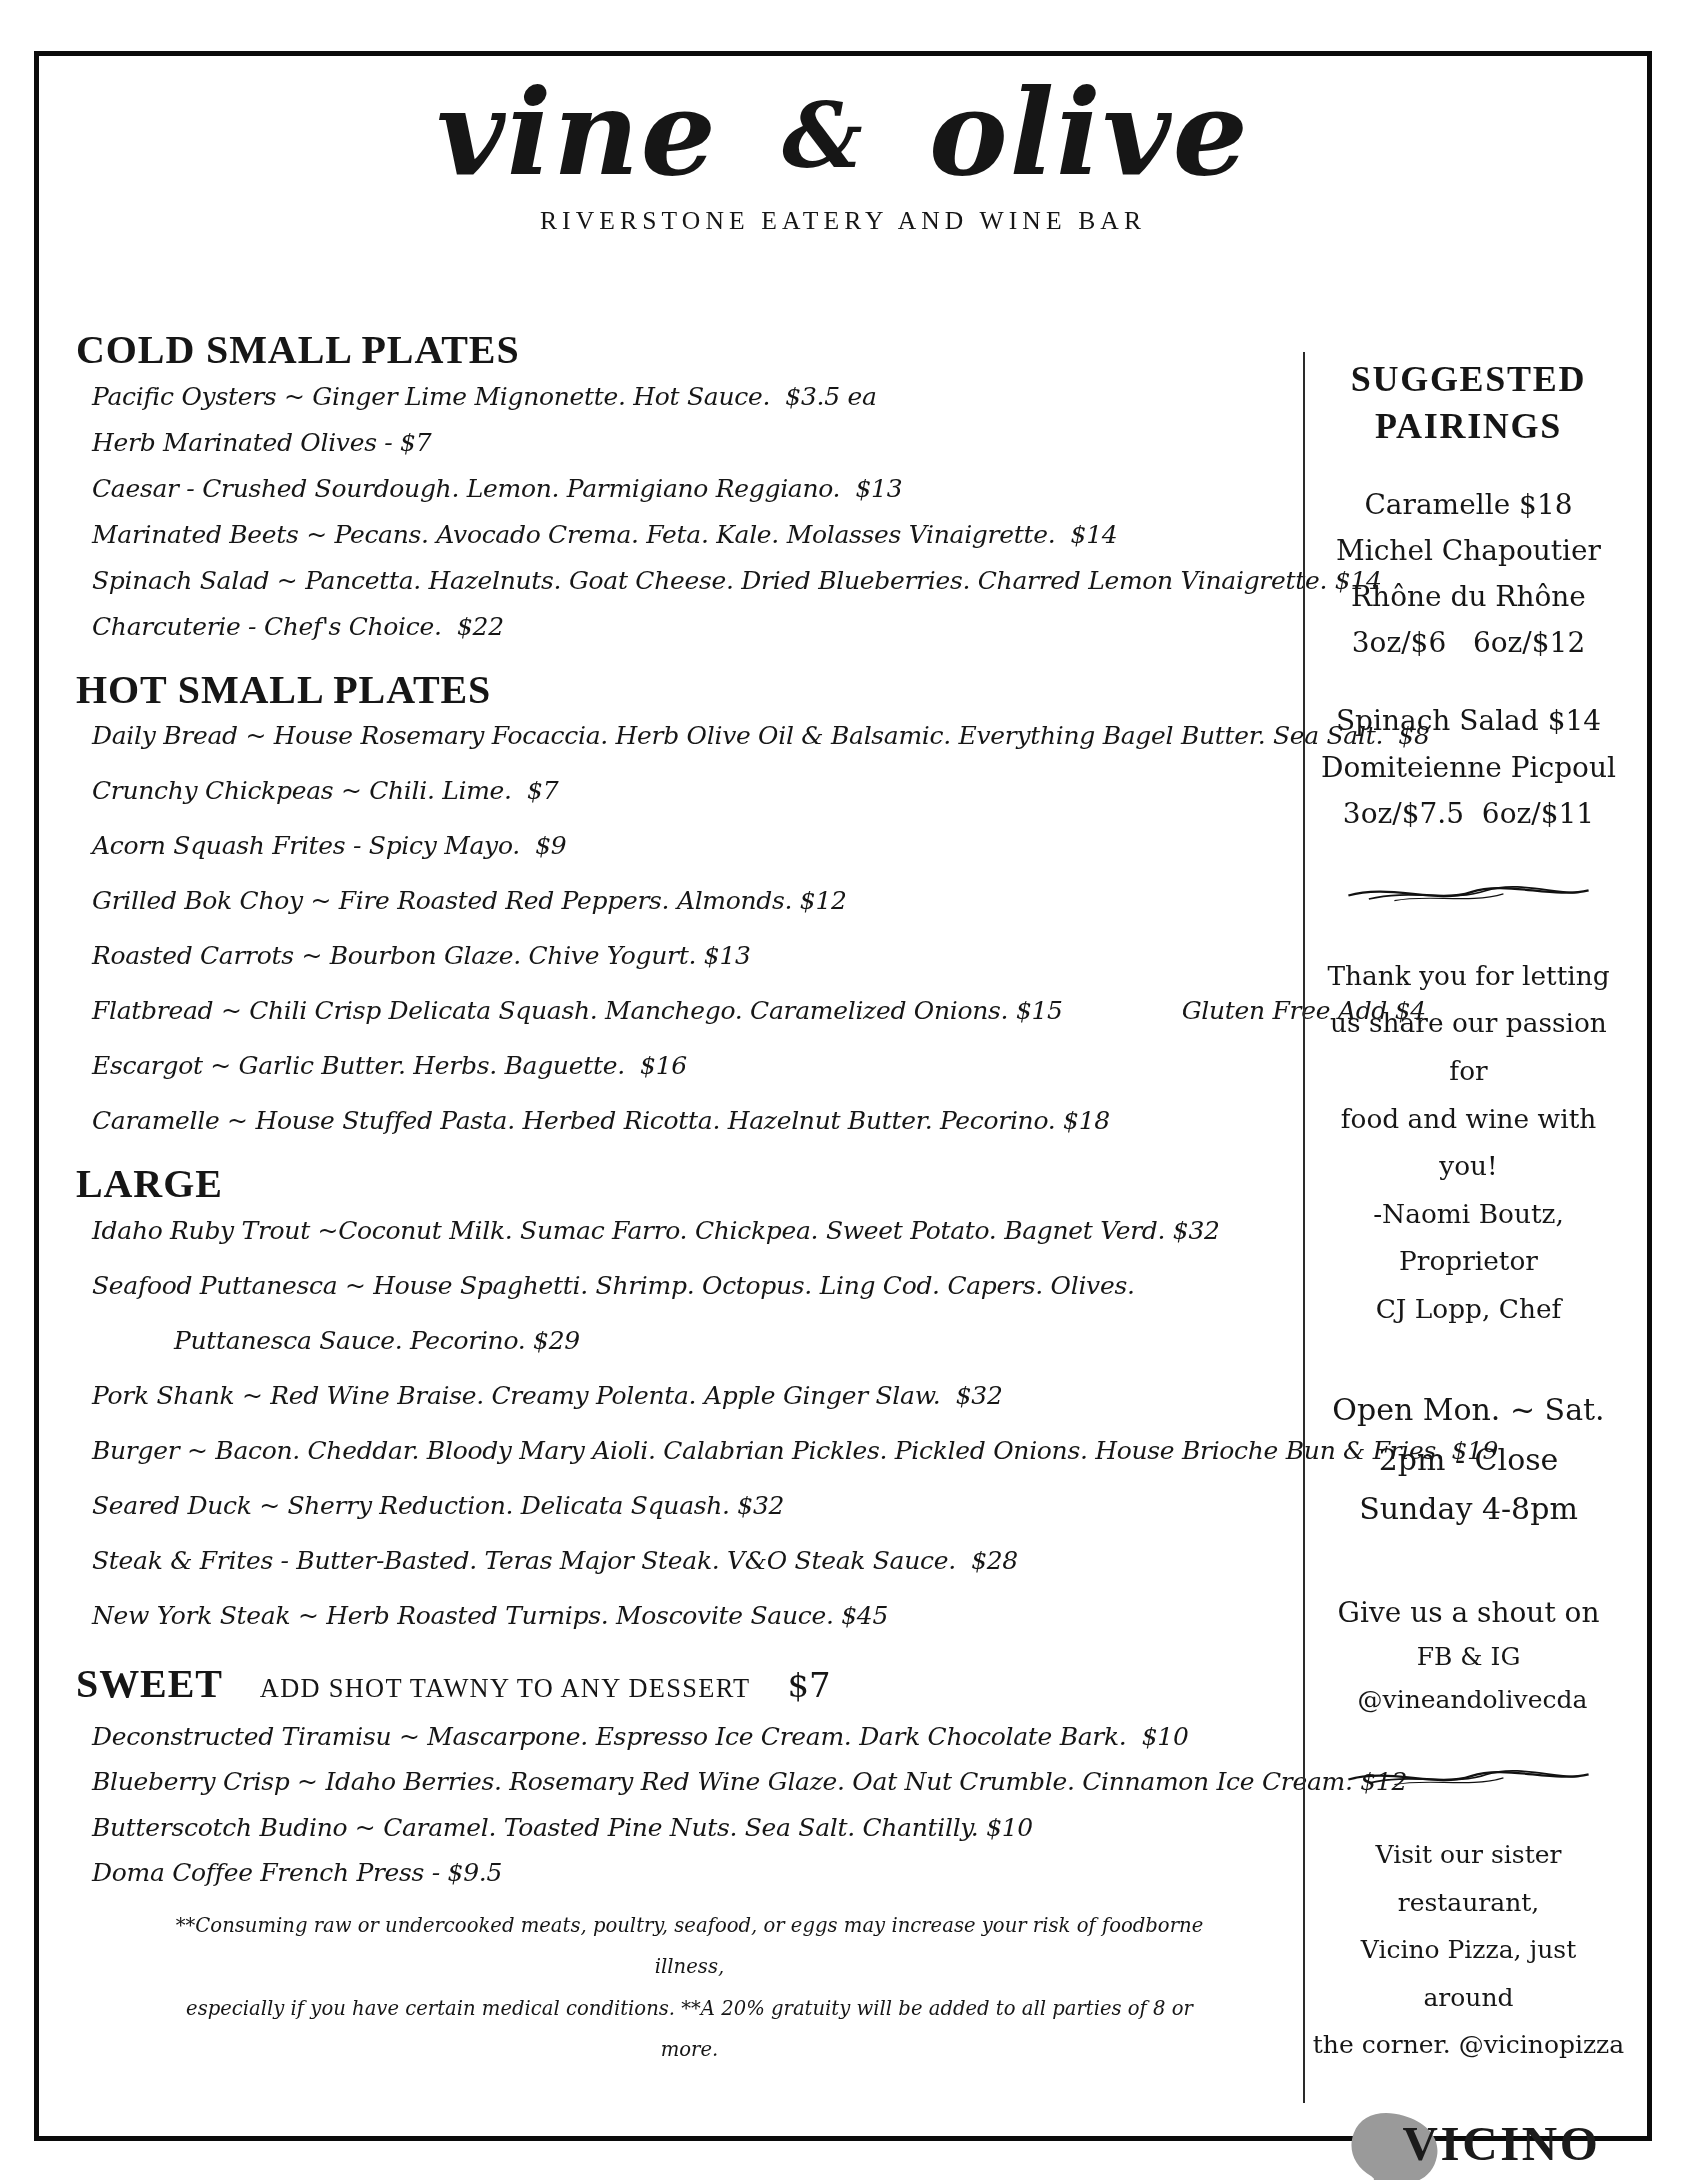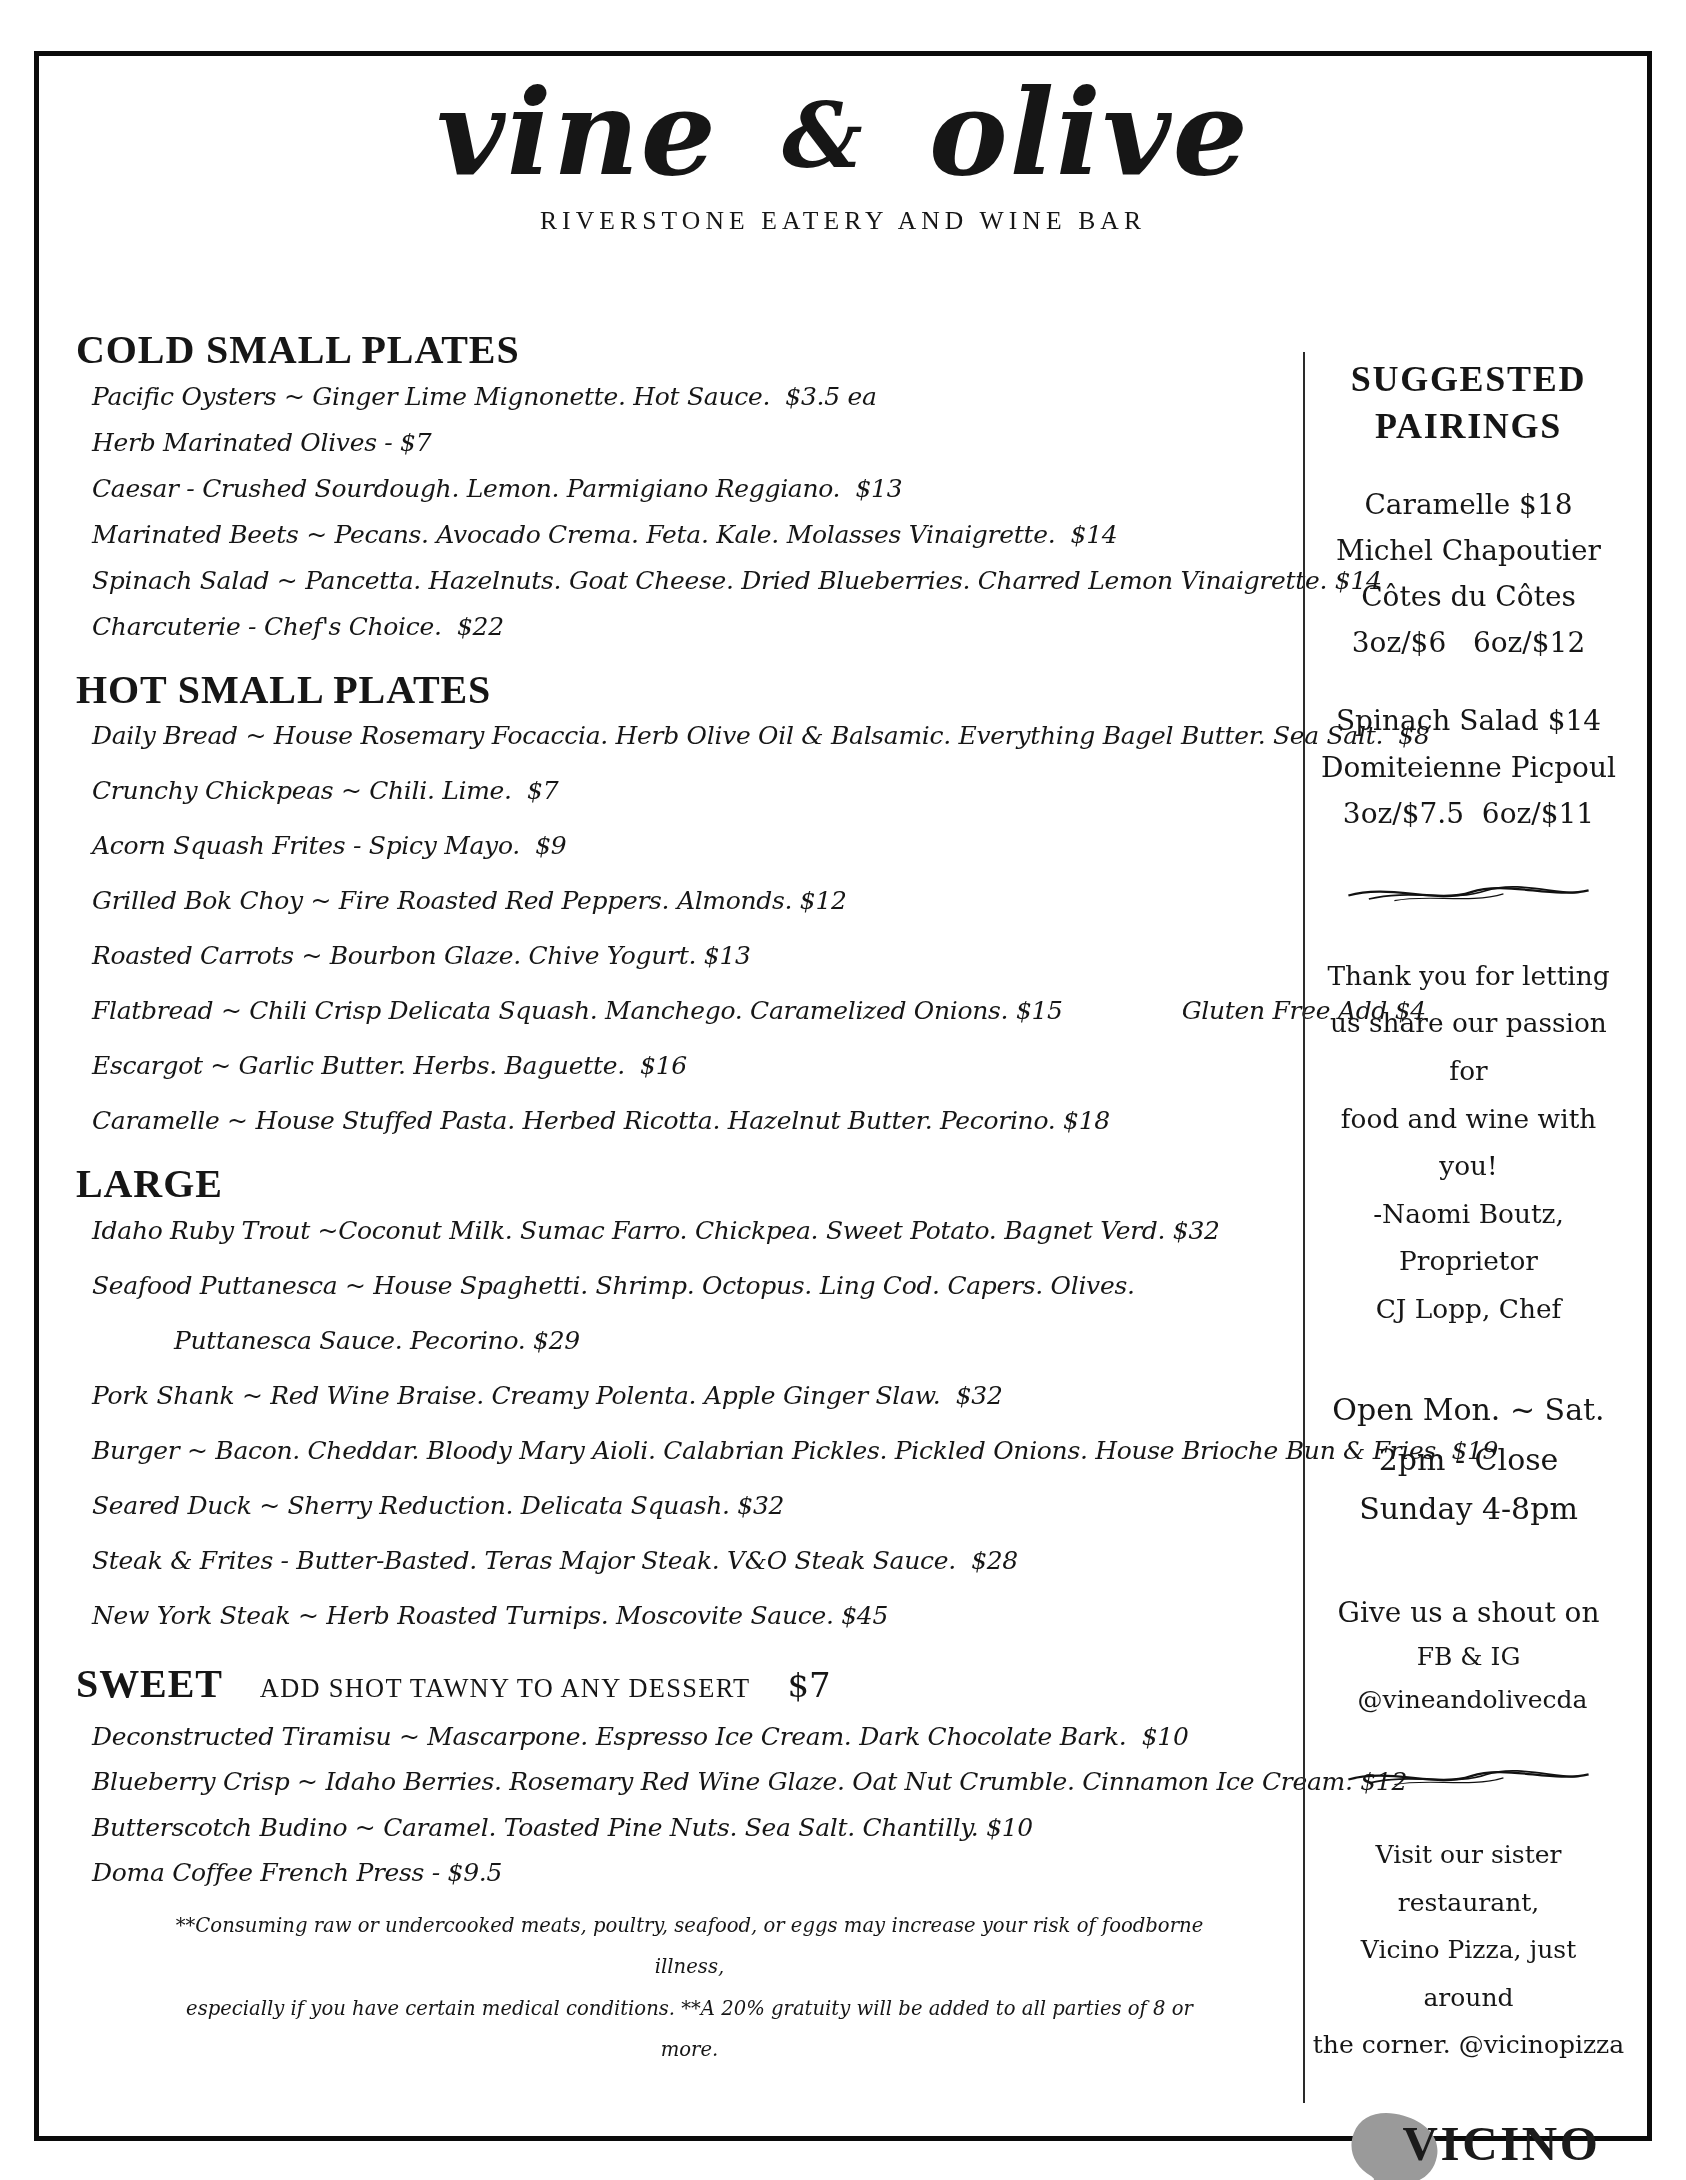--- a/index.html
+++ b/index.html
@@ -135,21 +135,21 @@
   <aside class="sidebar">
 
     <div class="pair-title">
       <div>SUGGESTED</div>
       <div>PAIRINGS</div>
     </div>
 
     <div class="pair-group">
       <div>Caramelle $18</div>
       <div>Michel Chapoutier</div>
-      <div>Côtes du Côtes</div>
+      <div>Rhône du Rhône</div>
       <div>3oz/$6 &nbsp; 6oz/$12</div>
     </div>
 
     <div class="pair-group">
       <div>Spinach Salad $14</div>
       <div>Domiteienne Picpoul</div>
       <div>3oz/$7.5 &nbsp;6oz/$11</div>
     </div>
 
     <svg class="squiggle" width="247" height="24" viewBox="0 0 290 28">

